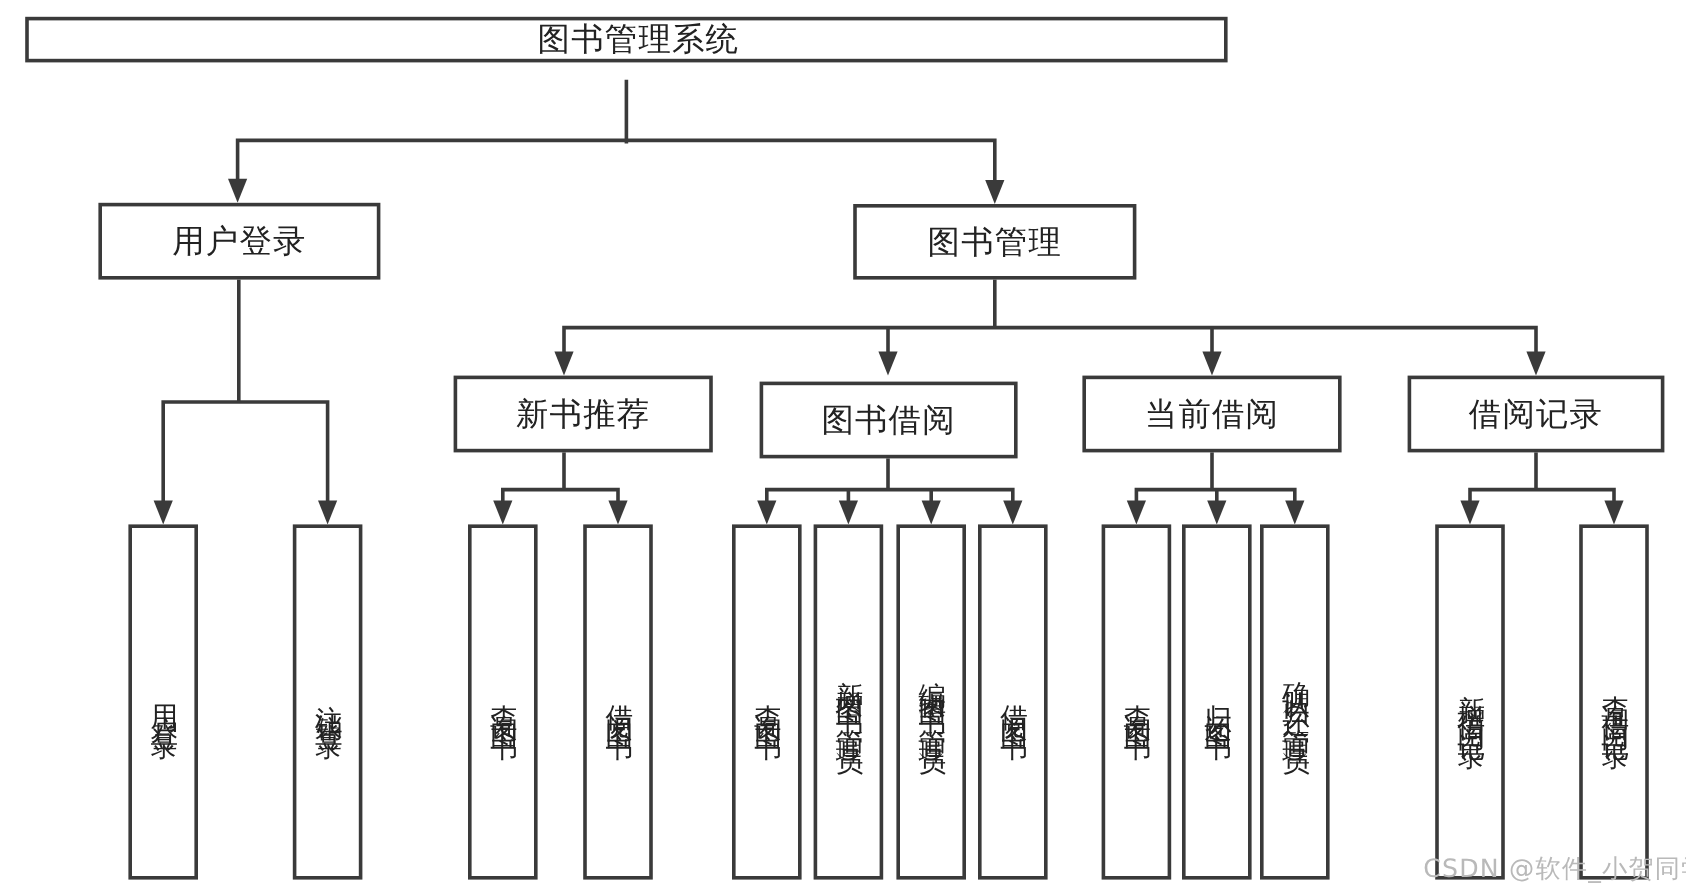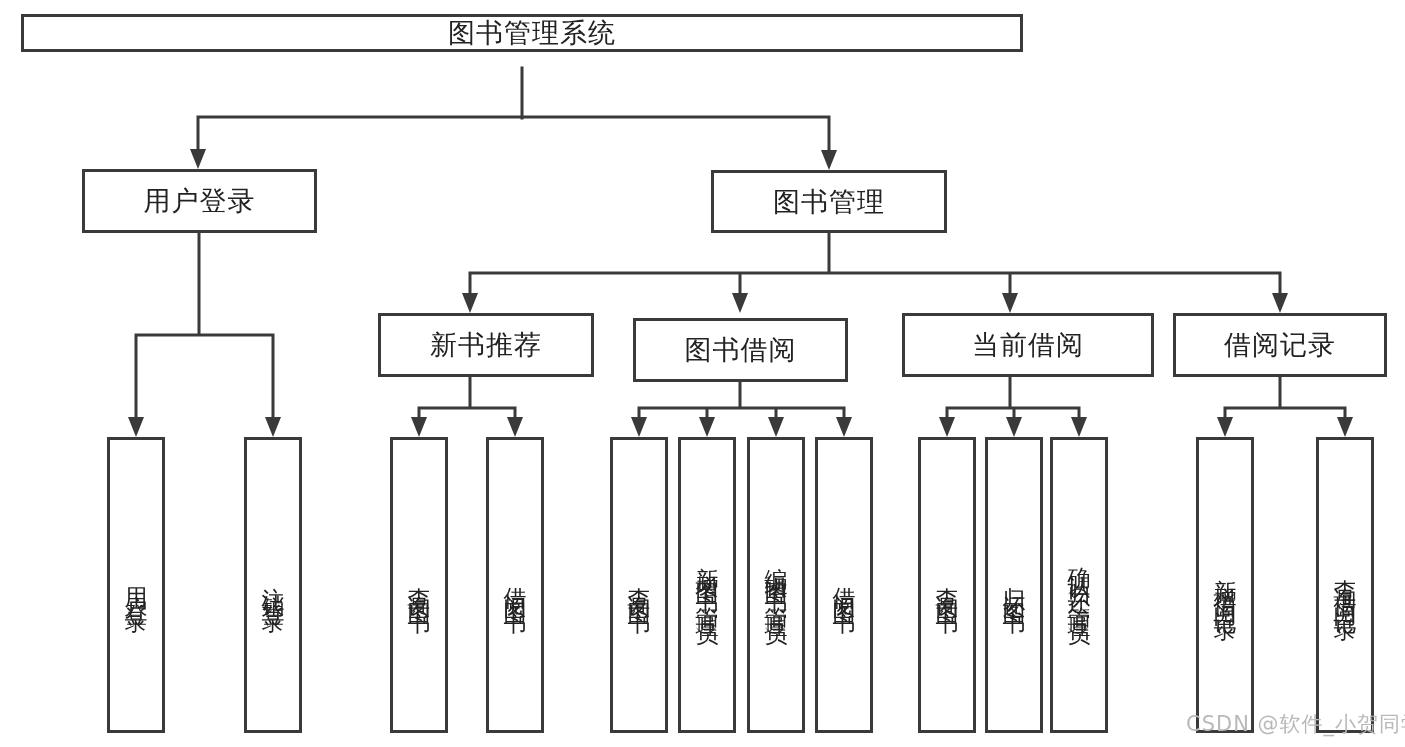--- a/index.html
+++ b/index.html
@@ -88,21 +88,21 @@
     </g>
   </svg>
 
   <div class="box h-box" style="left:21px; top:14px; width:1002px; height:38px;padding-left:20px;">图书管理系统</div>
 
   <div class="box h-box" style="left:82px; top:169px; width:235px; height:64px;">用户登录</div>
   <div class="box h-box" style="left:711px; top:170px; width:236px; height:63px;">图书管理</div>
 
   <div class="box h-box" style="left:362px; top:313px; width:216px; height:64px;margin-left:16px;">新书推荐</div>
   <div class="box h-box" style="left:633px; top:318px; width:215px; height:64px;">图书借阅</div>
-  <div class="box h-box" style="left:902px; top:313px; width:252px; height:64px;">当前借阅</div>
+  <div class="box h-box" style="left:902px; top:313px; width:216px; height:64px;">当前借阅</div>
   <div class="box h-box" style="left:1173px; top:313px; width:214px; height:64px;">借阅记录</div>
 
   <div class="box v-box" style="left:107px;">用户登录</div>
   <div class="box v-box" style="left:244px;">注销登录</div>
 
   <div class="box v-box" style="left:390px;">查询图书</div>
   <div class="box v-box" style="left:486px;">借阅图书</div>
 
   <div class="box v-box" style="left:610px;">查询图书</div>
   <div class="box v-box" style="left:678px;">新增图书（管理员）</div>

